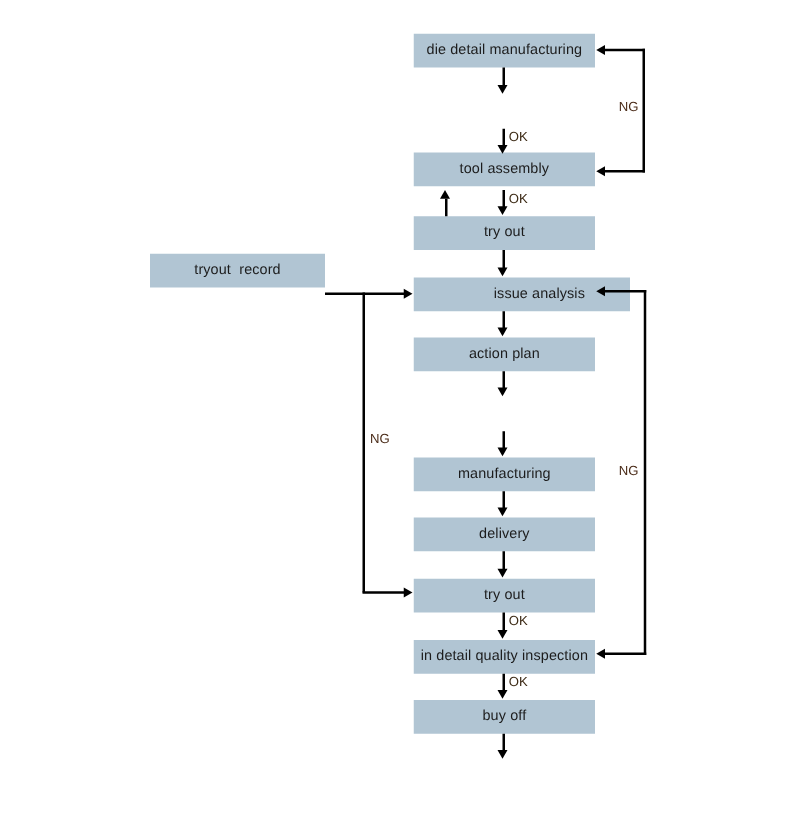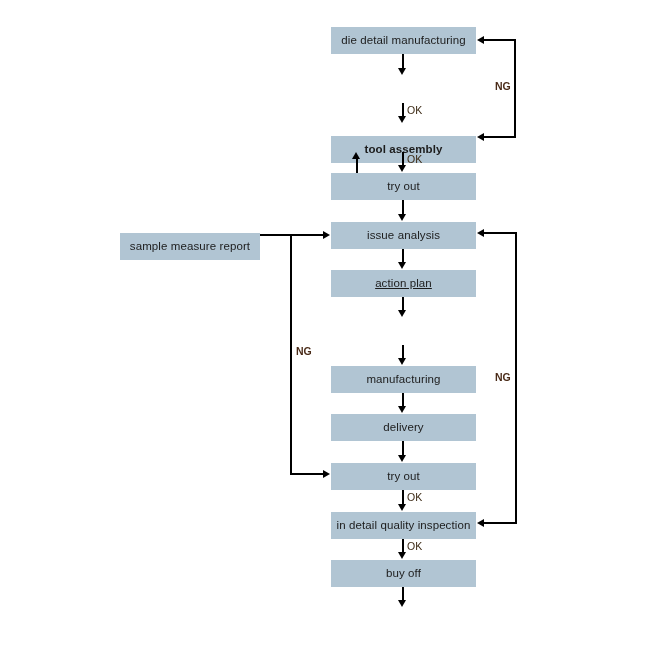--- a/index.html
+++ b/index.html
@@ -69,52 +69,52 @@
     border-left: 7px solid #000000;
   }
 
   .edge-label {
     position: absolute;
     font-size: 10.5px;
     color: #3c2a15;
     line-height: 1;
     white-space: pre;
   }
-  .edge-label.ng { color: #4a2b18; font-weight: bold; }
+  .edge-label.ng { color: #4a2b18; }
 </style>
 </head>
 <body>
 
 <div id="canvas">
 
   <div class="node col-main" style="top:27px;">die detail manufacturing</div>
 
 
-  <div class="node col-main" style="top:136px;font-weight:bold;">tool assembly</div>
+  <div class="node col-main" style="top:122px;">tool assembly</div>
 
   <div class="node col-main" style="top:173px;">try out</div>
 
-  <div class="node col-main" style="top:222px;">issue analysis</div>
+  <div class="node col-main" style="top:222px;padding-left:28px;">issue analysis</div>
 
-  <div class="node col-main" style="top:270px;text-decoration:underline;">action plan</div>
+  <div class="node col-main" style="top:270px;">action plan</div>
 
 
   <div class="node col-main" style="top:366px;">manufacturing</div>
 
   <div class="node col-main" style="top:414px;">delivery</div>
 
   <div class="node col-main" style="top:463px;">try out</div>
 
   <div class="node col-main" style="top:512px;">in detail quality inspection</div>
 
   <div class="node col-main" style="top:560px;">buy off</div>
 
 
+  <div class="node col-left" style="top:203px;">tryout  record</div>
 
-  <div class="node col-left" style="top:233px;">sample measure report</div>
 
   <div class="line v-line" style="left:402px; top:54px; height:15px;"></div>
   <div class="arrow arrow-down" style="left:398px; top:68px;"></div>
 
   <div class="line v-line" style="left:402px; top:103px; height:14px;"></div>
   <div class="arrow arrow-down" style="left:398px; top:116px;"></div>
   <span class="edge-label" style="left:407px; top:105px;">OK</span>
 
   <div class="line v-line" style="left:402px; top:152px; height:14px;"></div>
   <div class="arrow arrow-down" style="left:398px; top:165px;"></div>

